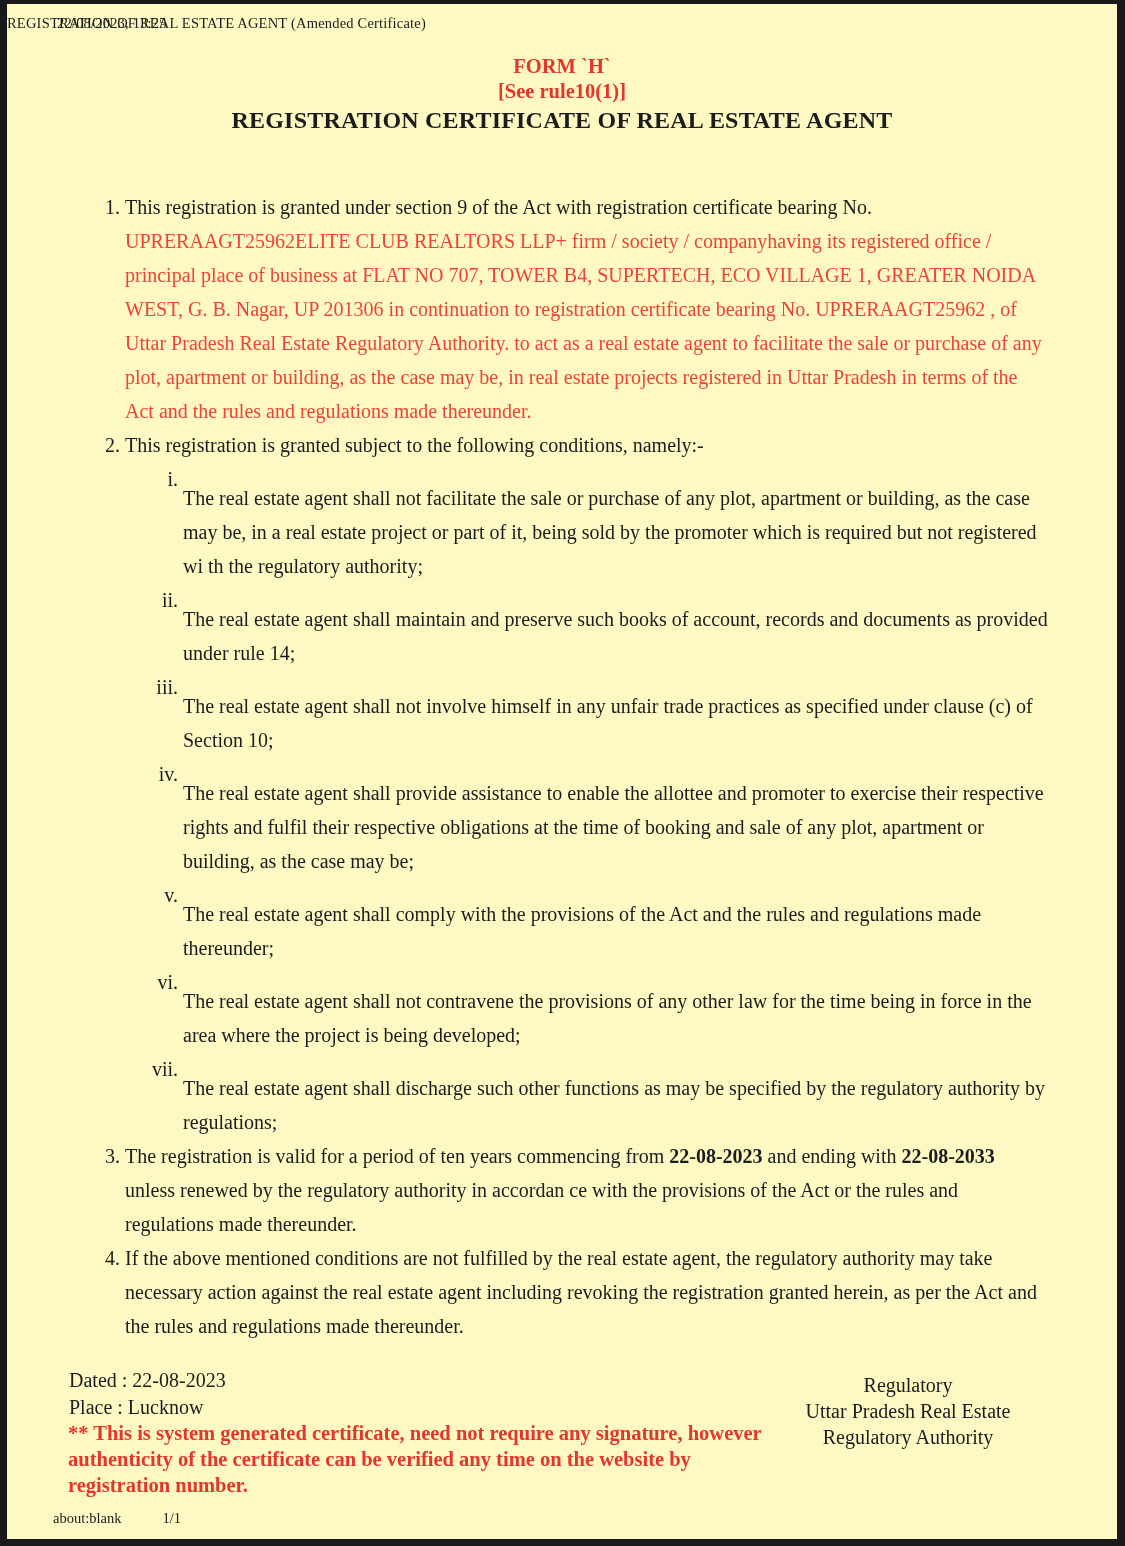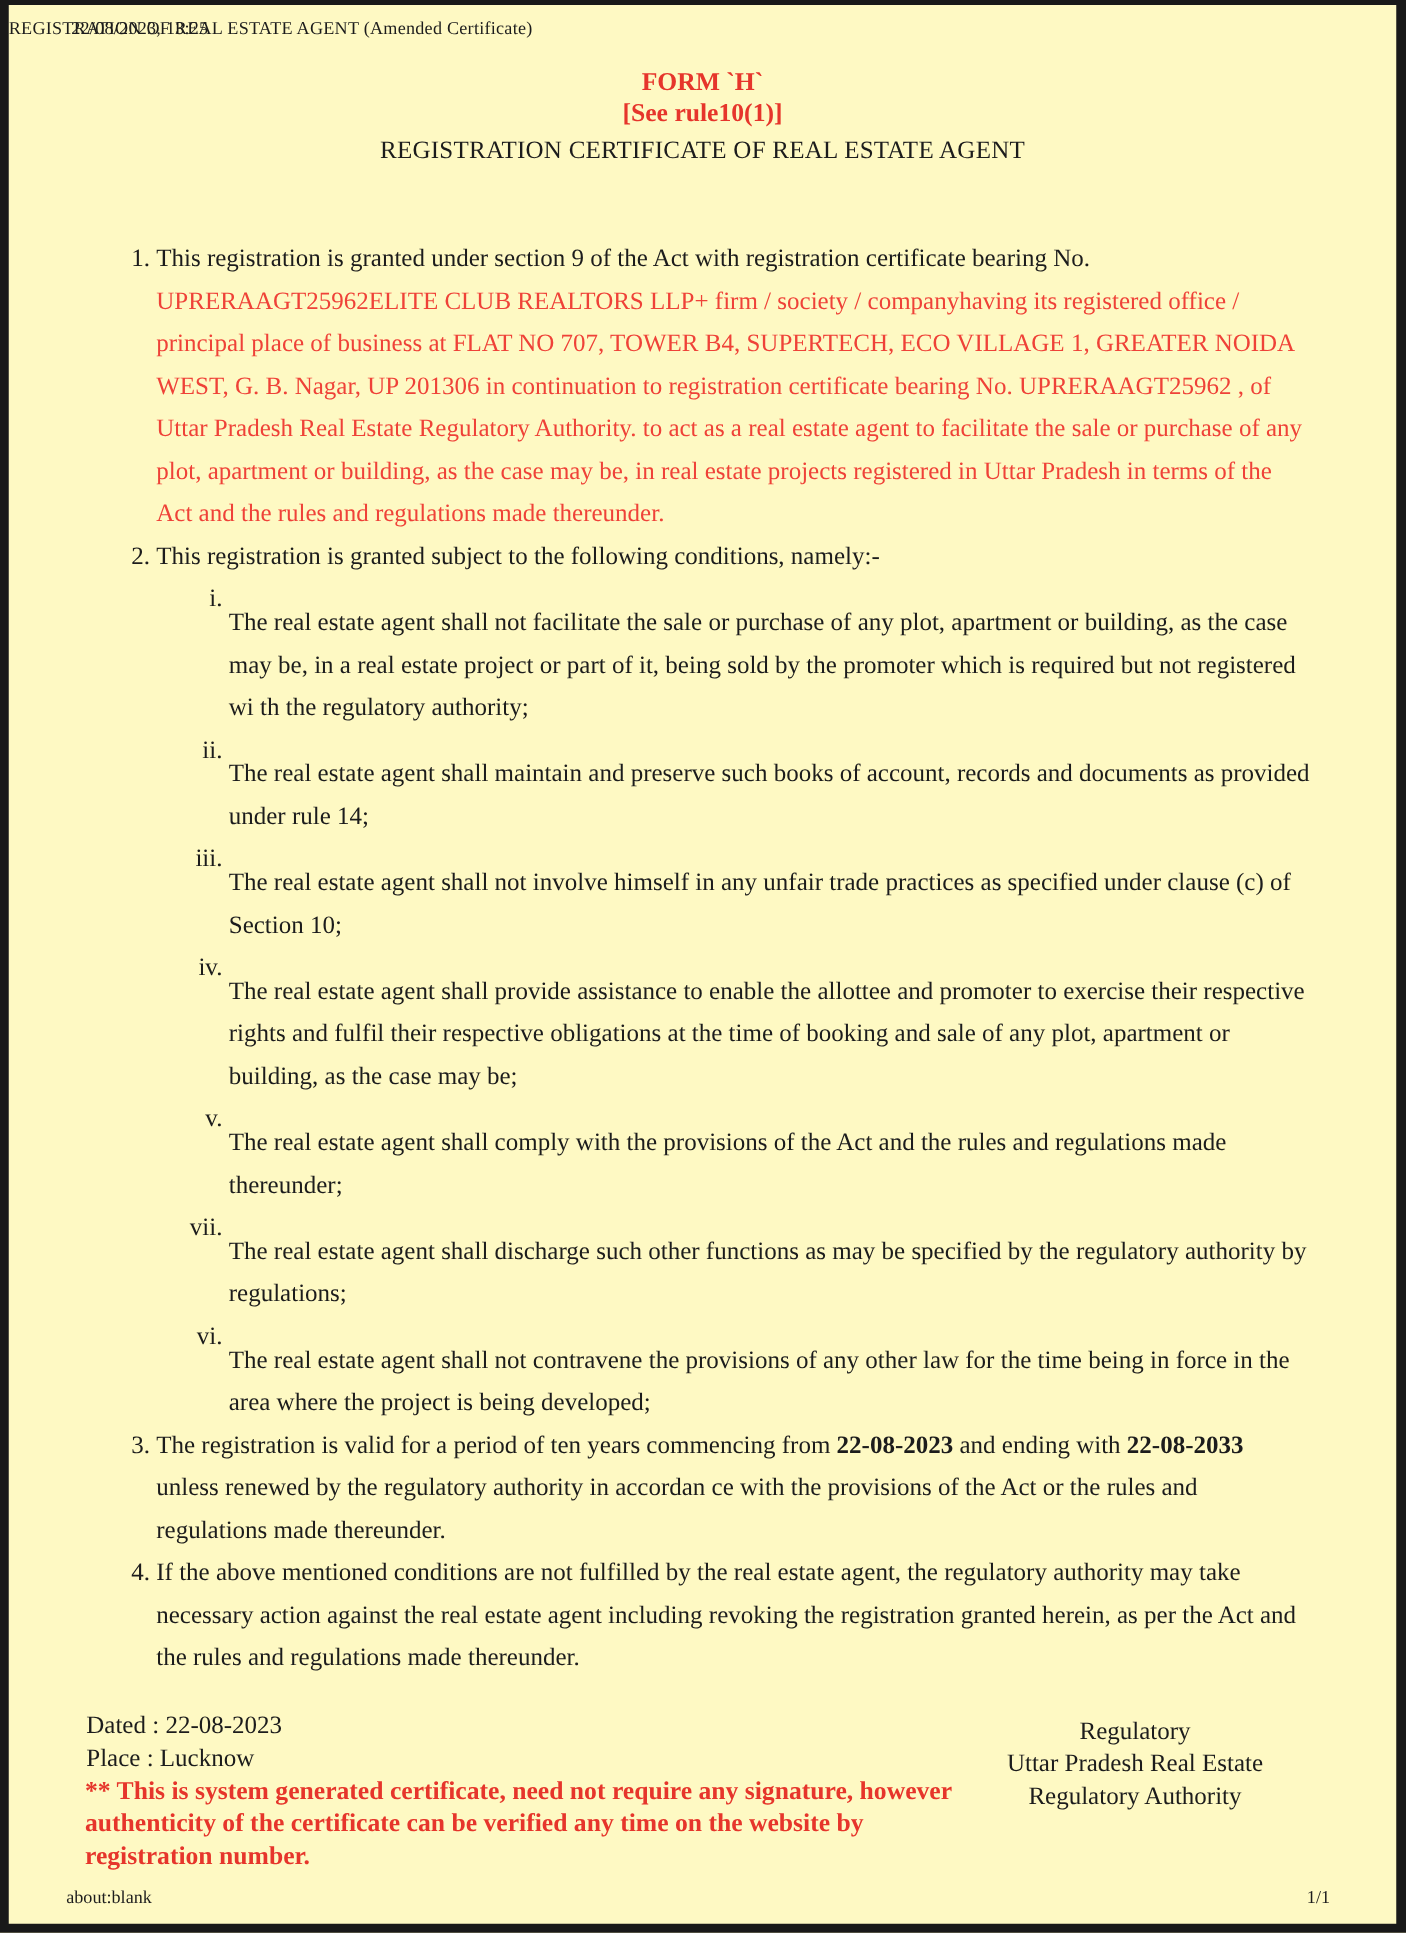--- a/index.html
+++ b/index.html
@@ -36,22 +36,22 @@
     text-align:center;
   }
   .form-line,.rule-line{
     color:var(--red-head);
     font-weight:bold;
     font-size:20.5px;
     line-height:25px;
   }
   .heading{
     margin:1px 0 0 0;
-    font-size:20px;
-    font-weight:normal;
+    font-size:24px;
+    font-weight:bold;
     line-height:30px;
     letter-spacing:.2px;
   }
   
   .main-list{
     position:absolute;top:186px;left:98px;width:944px;
     font-size:20px;line-height:34px;
   }
   .item{display:flex;align-items:flex-start;}
   .num{flex:none;width:20px;}
@@ -74,22 +74,23 @@
   
   .disclaimer{
     position:absolute;left:61px;top:1416px;width:702px;
     color:var(--red-head);
     font-weight:bold;
     font-size:20.5px;line-height:26px;
   }
   
   .footer{
     position:absolute;left:46px;right:53px;top:1506px;
-    display:flex;justify-content:space-between;
+    display:flex;justify-content:flex-start;
     font-size:14.5px;
+    gap:41px;
   }
 </style>
 </head>
 <body>
 
 <div class="page">
 
   <span class="hdr-date">22/08/2023, 13:25</span>
   <span class="hdr-title">REGISTRATION OF REAL ESTATE AGENT (Amended Certificate)</span>
 
@@ -115,25 +116,25 @@
           </div><div class="sub">
             <span class="num2">iii.</span>
             <div class="txt2"><span class="seg black">The real estate agent shall not involve himself in any unfair trade practices as specified under clause (c) of Section 10;</span></div>
           </div><div class="sub">
             <span class="num2">iv.</span>
             <div class="txt2"><span class="seg black">The real estate agent shall provide assistance to enable the allottee and promoter to exercise their respective rights and fulfil their respective obligations at the time of booking and sale of any plot, apartment or building, as the case may be;</span></div>
           </div><div class="sub">
             <span class="num2">v.</span>
             <div class="txt2"><span class="seg black">The real estate agent shall comply with the provisions of the Act and the rules and regulations made thereunder;</span></div>
           </div><div class="sub">
+            <span class="num2">vi.</span>
+            <div class="txt2"><span class="seg black">The real estate agent shall not contravene the provisions of any other law for the time being in force in the area where the project is being developed;</span></div>
+          </div><div class="sub">
             <span class="num2">vii.</span>
             <div class="txt2"><span class="seg black">The real estate agent shall discharge such other functions as may be specified by the regulatory authority by regulations;</span></div>
-          </div><div class="sub">
-            <span class="num2">vi.</span>
-            <div class="txt2"><span class="seg black">The real estate agent shall not contravene the provisions of any other law for the time being in force in the area where the project is being developed;</span></div>
           </div></div>
       </div>
       <div class="item">
         <span class="num">3.</span>
         <div class="txt"><span class="seg black">The registration is valid for a period of ten years commencing from </span><span class="seg bold">22-08-2023</span><span class="seg black"> and ending with </span><span class="seg bold">22-08-2033</span><span class="seg black"> unless renewed by the regulatory authority in accordan ce with the provisions of the Act or the rules and regulations made thereunder.</span></div>
       </div>
       <div class="item">
         <span class="num">4.</span>
         <div class="txt"><span class="seg black">If the above mentioned conditions are not fulfilled by the real estate agent, the regulatory authority may take necessary action against the real estate agent including revoking the registration granted herein, as per the Act and the rules and regulations made thereunder.</span></div>
       </div>

